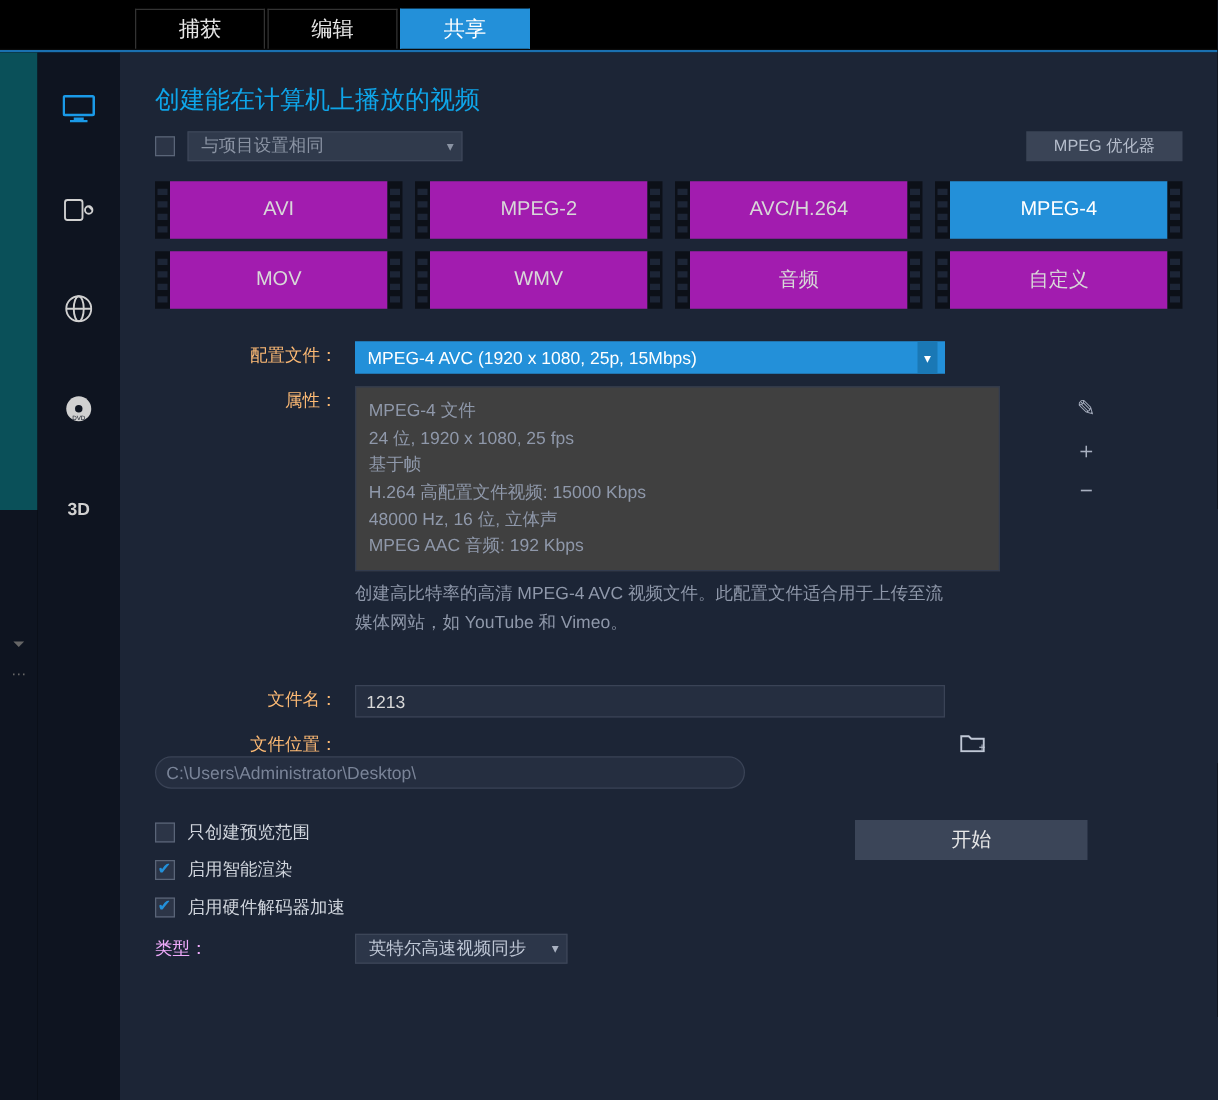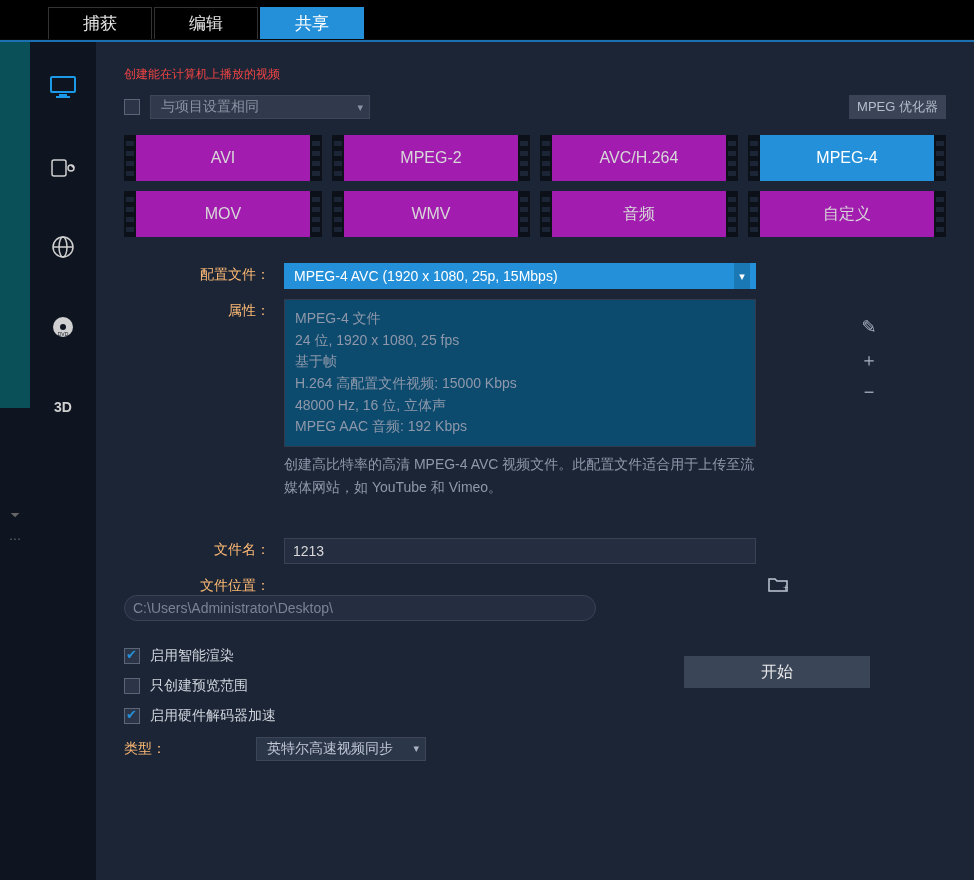--- a/index.html
+++ b/index.html
@@ -1,72 +1,72 @@
 <!DOCTYPE html>
 <html><head>
 <meta charset="utf-8">
 <style>
 * { box-sizing: border-box; margin: 0; padding: 0; }
 body { background: #000; font-family: "Microsoft YaHei", sans-serif; font-size: 14px; color: #c8cdd4; width: 974px; height: 880px; overflow: hidden; }
 
-.top-bar { height: 40px; background: #000; display: flex; align-items: flex-end; padding-left: 48px; border-bottom: 1px solid #0a0a0a; }
+.top-bar { height: 40px; background: #000; display: flex; align-items: flex-end; padding-left: 108px; border-bottom: 1px solid #0a0a0a; }
 .top-tab { width: 104px; height: 32px; display: flex; align-items: center; justify-content: center; font-size: 17px; font-weight: 500; color: #e8e8e8; border: 1px solid #333; border-bottom: none; margin-right: 2px; cursor: pointer; }
 .top-tab.active { background: #2390d9; color: #fff; border-color: #2390d9; }
 
 .main-area { display: flex; height: 840px; border-top: 2px solid #1a70b0; }
 
 .left-strip { width: 30px; background: #0e1420; display: flex; flex-direction: column; }
 .left-strip-top { height: 366px; background: #0a5059; }
 .left-strip-controls { padding-top: 100px; display: flex; flex-direction: column; gap: 10px; align-items: center; }
 .strip-icon { color: #666; font-size: 12px; }
 
 .sidebar { width: 66px; background: #0e1420; display: flex; flex-direction: column; align-items: center; padding-top: 30px; gap: 50px; }
 .side-icon { width: 30px; height: 30px; display: flex; align-items: center; justify-content: center; color: #d0d0d0; cursor: pointer; font-size: 22px; }
 .side-icon.active { color: #1a9ae8; }
 
 .content { flex: 1; background: #1c2536; padding: 24px 28px; position: relative; }
-.page-title { font-size: 12px; color: #ef4444; margin-bottom: 12px; }
+.page-title { font-size: 20px; color: #0ea5e9; margin-bottom: 12px; }
 
 .top-row { display: flex; align-items: center; gap: 10px; margin-bottom: 16px; }
 .chk { width: 16px; height: 16px; border: 1px solid #5a6578; background: #2c3547; cursor: pointer; position: relative; }
 .chk.checked::after { content: "✔"; position: absolute; top: -2px; left: 1px; color: #2390d9; font-size: 13px; }
 .dd-small { background: #303a4c; border: 1px solid #3c4658; height: 24px; padding: 0 22px 0 10px; display: flex; align-items: center; color: #8a93a3; font-size: 14px; position: relative; min-width: 220px; cursor: pointer; text-align: center; }
 .dd-small::after { content: "▾"; position: absolute; right: 6px; color: #8a93a3; font-size: 11px; }
-.optimizer-btn { margin-left: auto; background: #3a4456; height: 24px; padding: 0 8px; color: #b5bdcb; display: flex; align-items: center; font-size: 13px; cursor: pointer; }
+.optimizer-btn { margin-left: auto; background: #3a4456; height: 24px; padding: 0 22px; color: #b5bdcb; display: flex; align-items: center; font-size: 13px; cursor: pointer; }
 
 .format-grid { display: grid; grid-template-columns: repeat(4, 1fr); gap: 10px 10px; margin-bottom: 26px; }
 .film-tile { height: 46px; display: flex; align-items: stretch; cursor: pointer; }
 .film-edge { width: 12px; background: #0c1018; display: flex; flex-direction: column; justify-content: space-around; padding: 3px 0; }
 .film-edge span { height: 5px; background: #1c2536; margin: 0 2px; }
 .film-center { flex: 1; background: #a21caf; display: flex; align-items: center; justify-content: center; color: #d8d8d8; font-size: 16px; }
 .film-tile.active .film-center { background: #2390d9; color: #fff; font-weight: 500; }
 
 .form-row { display: flex; align-items: flex-start; margin-bottom: 10px; }
 .form-label { width: 160px; text-align: right; padding-right: 14px; color: #fdba74; padding-top: 3px; }
 .form-body { flex: 1; }
 
 .dd-wide { background: #2390d9; color: #fff; height: 26px; display: flex; align-items: center; padding: 0 10px; position: relative; cursor: pointer; width: 472px; }
 .dd-wide::after { content: "▾"; position: absolute; right: 6px; color: #fff; font-size: 11px; background: #1a78b5; width: 16px; height: 100%; display: flex; align-items: center; justify-content: center; top: 0; }
 
-.attr-box { width: 472px; background: #0c4a6e; border: 1px solid #323b4d; padding: 8px 10px; color: #8f98aa; line-height: 1.55; font-size: 14px; }
+.attr-box { width: 516px; background: #404040; border: 1px solid #323b4d; padding: 8px 10px; color: #8f98aa; line-height: 1.55; font-size: 14px; }
 .desc-text { width: 472px; color: #8f98aa; line-height: 1.6; margin-top: 6px; }
 
 .side-actions { position: absolute; left: 764px; top: 274px; display: flex; flex-direction: column; gap: 10px; }
 .side-act { color: #a8b0c0; font-size: 18px; cursor: pointer; text-align: center; }
 
 .input-text { width: 472px; height: 26px; background: #252e40; border: 1px solid #3a4356; color: #d8d8d8; padding: 0 8px; font-size: 14px; outline: none; }
 .input-text.muted { color: #7a8498; border-radius: 13px; }
 
 .browse-icon { position: absolute; left: 764px; color: #b8c0d0; font-size: 17px; cursor: pointer; }
 
 .bottom-block { margin-top: 26px; }
 .cb-row { display: flex; align-items: center; gap: 10px; margin-bottom: 12px; color: #d0d5dd; }
 .start-btn { position: absolute; right: 104px; width: 186px; height: 32px; background: #3b4558; color: #e8e8e8; display: flex; align-items: center; justify-content: center; font-size: 16px; cursor: pointer; top: 614px; }
 .type-row { display: flex; align-items: center; gap: 10px; margin-top: 4px; }
-.type-label { color: #fdba74; margin-right: 80px; }
+.type-label { color: #f0abfc; margin-right: 108px; }
 .dd-type { background: #2c3649; border: 1px solid #3c4658; height: 24px; padding: 0 26px 0 10px; display: flex; align-items: center; color: #c0c8d6; font-size: 14px; position: relative; min-width: 170px; cursor: pointer; }
 .dd-type::after { content: "▾"; position: absolute; right: 6px; font-size: 11px; color: #aab2c2; }
 </style>
 </head>
 <body>
 
 <div class="top-bar">
   <div class="top-tab">捕获</div>
   <div class="top-tab">编辑</div>
   <div class="top-tab active">共享</div>
@@ -291,26 +291,26 @@
       <div class="browse-icon" style="left:644px; top:2px; position:absolute;">
         <svg width="20" height="16" viewBox="0 0 20 16">
             <path d="M1 3 L1 15 L19 15 L19 5 L9 5 L7 3 Z" fill="none" stroke="#c0c8d6" stroke-width="1.5"></path>
             <text x="15" y="15" font-size="9" fill="#c0c8d6">+</text>
           </svg>
       </div>
     </div>
 
     <div class="bottom-block">
       <div class="cb-row">
+        <div class="chk"></div>
+        <span>只创建预览范围</span>
+      </div>
+      <div class="cb-row">
         <div class="chk checked"></div>
         <span>启用智能渲染</span>
-      </div>
-      <div class="cb-row">
-        <div class="chk"></div>
-        <span>只创建预览范围</span>
       </div>
       <div class="cb-row">
         <div class="chk checked"></div>
         <span>启用硬件解码器加速</span>
       </div>
       <div class="type-row">
         <span class="type-label">类型：</span>
         <div class="dd-type">英特尔高速视频同步</div>
       </div>
     </div>

